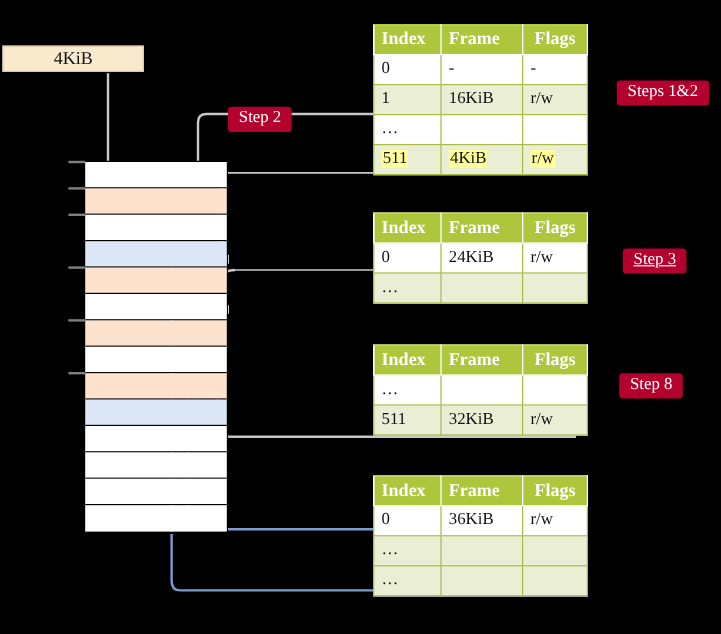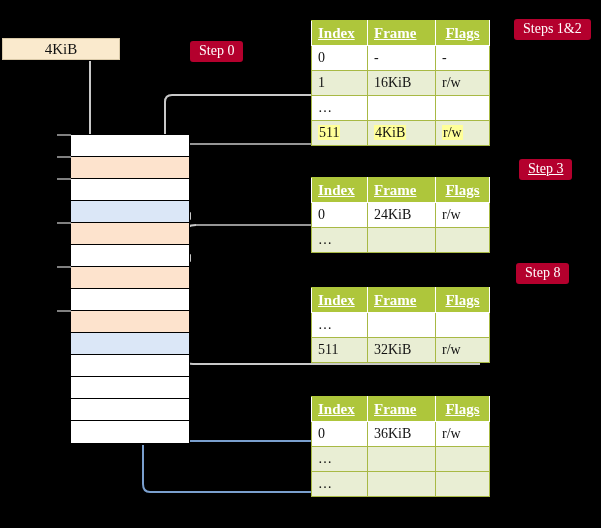--- a/index.html
+++ b/index.html
@@ -32,20 +32,21 @@
   .badge {
     position: absolute;
     background: #b4002d;
     color: #ffffff;
     font-size: 14px;
     line-height: 18px;
     padding: 1px 9px 2px 9px;
     border-radius: 3px;
     white-space: nowrap;
     box-shadow: 0 1px 0 rgba(0,0,0,.4);
+    margin-top: 48px;
   }
   .badge-step0  { left: 190px; top: 41px; }
   .badge-steps12{ left: 514px; top: 19px; }
   .badge-step3  { left: 519px; top: 159px; text-decoration: underline; }
   .badge-step4  { left: 516px; top: 263px; }
 
   
   .memcol {
     position: absolute;
     left: 70px; top: 134px;
@@ -88,21 +89,20 @@
     vertical-align: middle;
     font-weight: normal;
   }
   .ptable th {
     background: #aec63b;
     color: #ffffff;
     font-weight: bold;
     font-size: 15px;
     border-color: #ffffff;
     border-top-color: #aec63b;
-    text-decoration: underline;
   }
   .ptable td.c-index { width: 56px; }
   .ptable td.c-frame { width: 68px; }
   .ptable td.c-flags { width: 54px; }
   .ptable th.c-index { width: 56px; }
   .ptable th.c-frame { width: 68px; }
   .ptable th.c-flags { width: 54px; text-align: center; }
   .ptable tr.alt td { background: #e9eed4; }
   .ptable tr.plain td { background: #ffffff; }
   .hl { background: #ffff99; padding: 0 1px; }
@@ -141,21 +141,21 @@
 
     <path d="M 480,364 L 193,364 Q 181,364 181,354 L 181,322" fill="none" stroke="#c8c8c8" stroke-width="2" marker-end="url(#arrGu)"></path>
 
     <path d="M 480,441 L 165,441 Q 157,441 157,433 L 157,330" fill="none" stroke="#7a9fce" stroke-width="2" marker-end="url(#arrB)"></path>
 
     <path d="M 480,492 L 150,492 Q 143,492 143,484 L 143,212" fill="none" stroke="#7a9fce" stroke-width="2" marker-end="url(#arrB)"></path>
   </svg>
 
   <div class="src-box">4KiB</div>
 
-  <div class="badge badge-step0">Step 0</div>
+  <div class="badge badge-step0">Step 2</div>
   <div class="badge badge-steps12">Steps 1&amp;2</div>
   <div class="badge badge-step3">Step 3</div>
   <div class="badge badge-step4">Step 8</div>
 
   <div class="memcol" id="memcol">
       <div class="memrow white"></div>
       <div class="memrow orange"></div>
       <div class="memrow white"></div>
       <div class="memrow blue"></div>
       <div class="memrow orange"></div>

